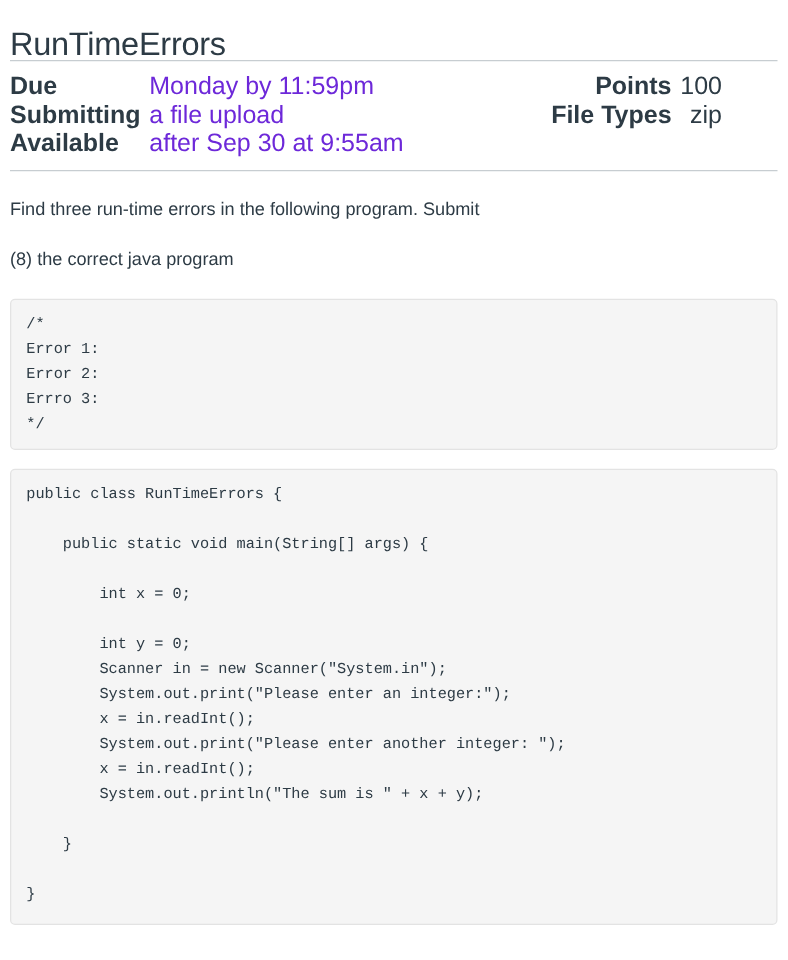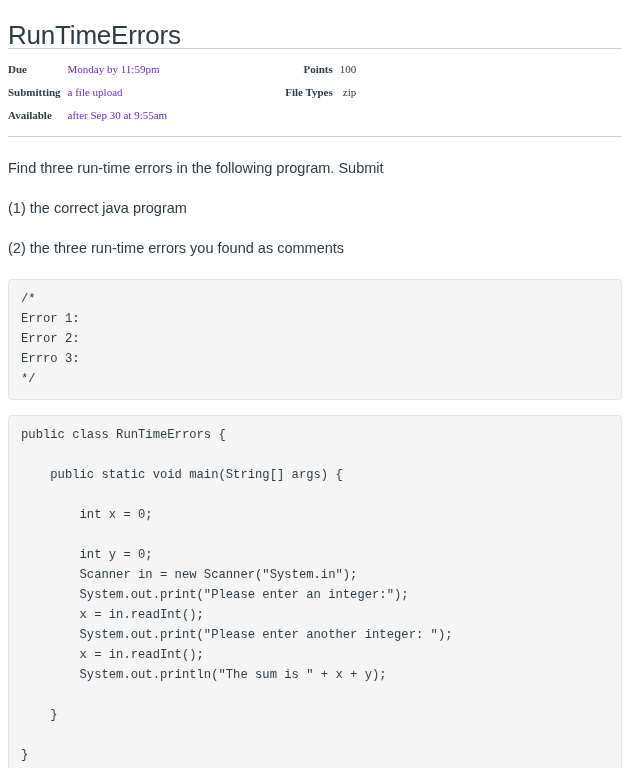--- a/index.html
+++ b/index.html
@@ -69,25 +69,24 @@
   
   .details {
     padding: 9px 0 9px 0;
   }
   .details-table {
     border-collapse: collapse;
     border-spacing: 0;
   }
   .details-table td {
     padding: 0;
-    font-size: 11px;
+    font-size: 20px;
     line-height: 23px;
     vertical-align: top;
     white-space: nowrap;
-    font-family: Liberation Serif, serif;
   }
   .d-label {
     font-weight: bold;
     color: #2D3B45;
     padding-right: 7px !important;
   }
   .d-value {
     font-weight: 400;
     color: #6d28d9;
     padding-right: 30px !important;
@@ -173,22 +172,21 @@
           <td class="d-value-right"></td>
         </tr>
       </tbody>
     </table>
   </div>
 
   <hr class="rule">
 
   <div class="description">
     <p>Find three run-time errors in the following program. Submit</p>
-    <p>(1) the correct java program</p>
-    <p>(2) the three run-time errors you found as comments</p>
+    <p>(8) the correct java program</p>
   </div>
 
   <pre class="code-block">/*
 Error 1:
 Error 2:
 Errro 3:
 */</pre>
 
   <pre class="code-block second">public class RunTimeErrors {
 

